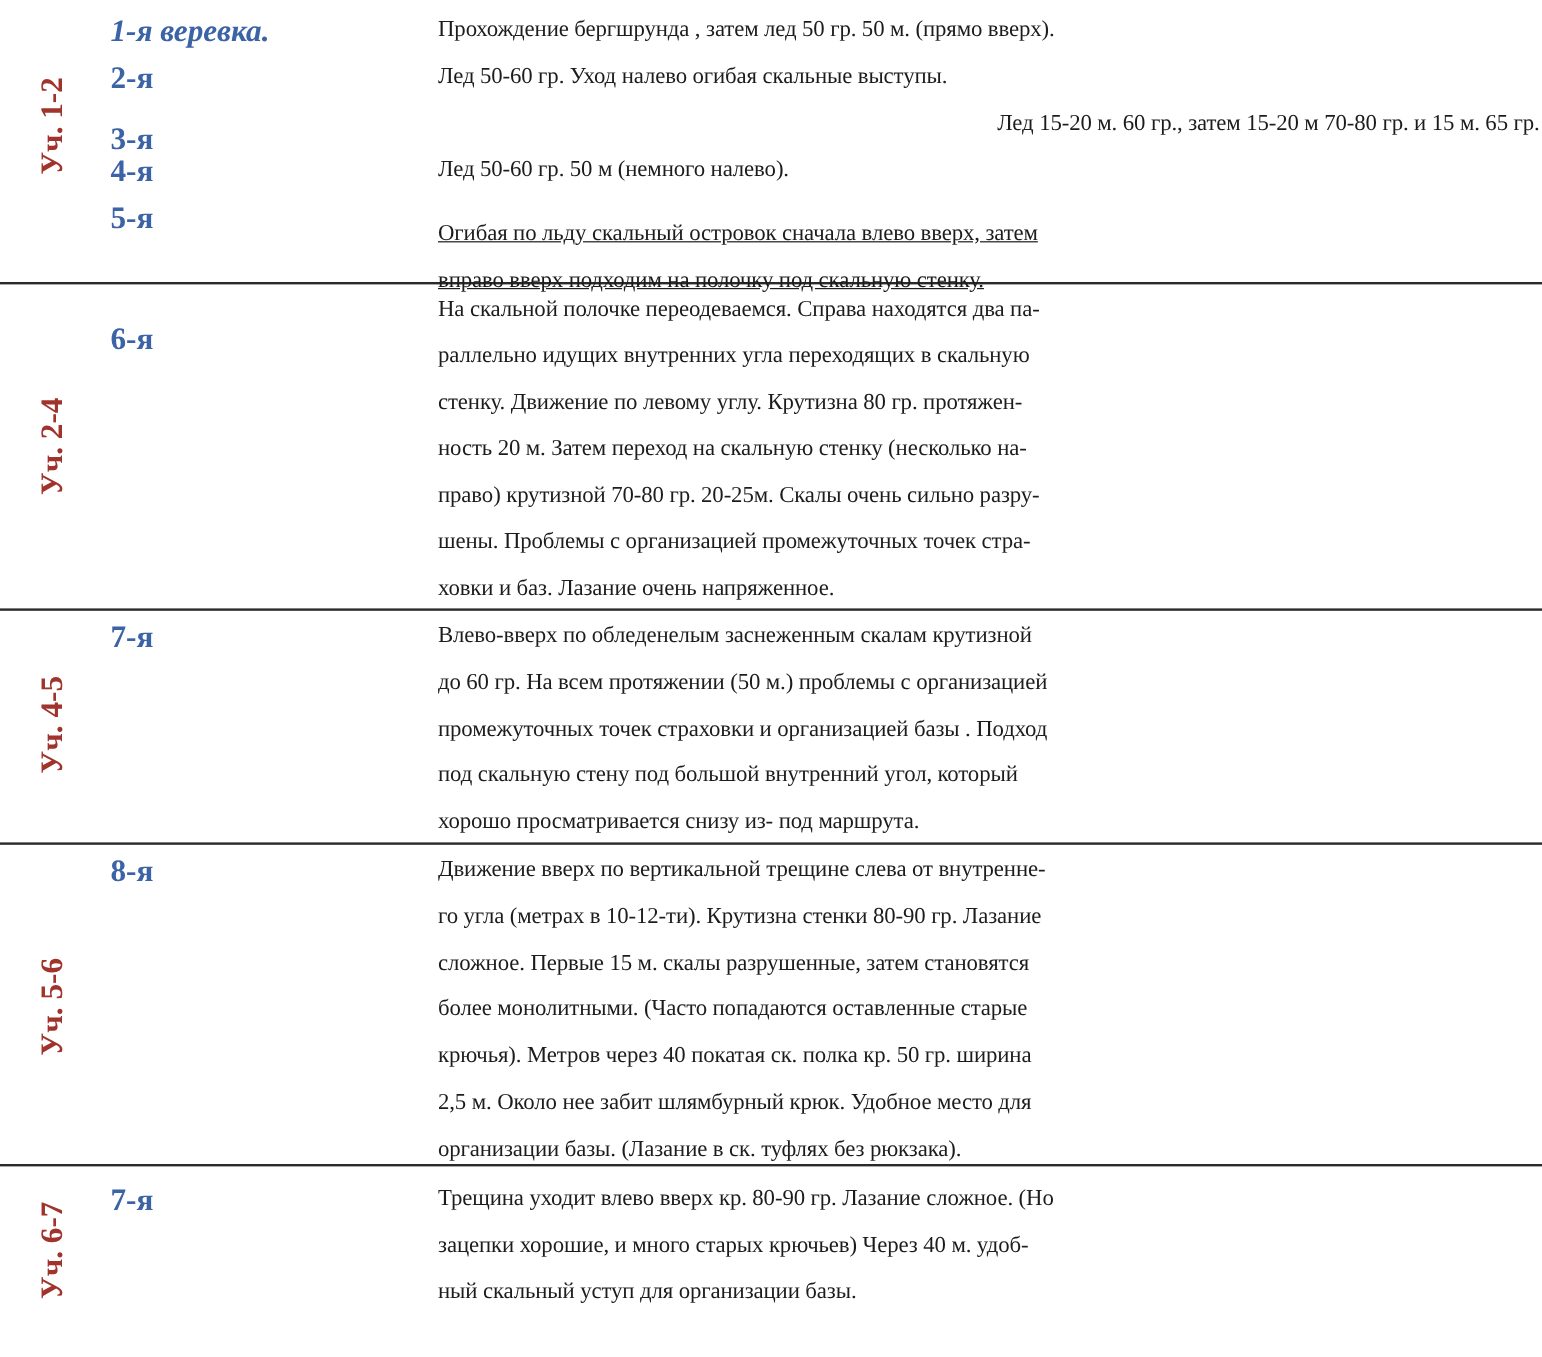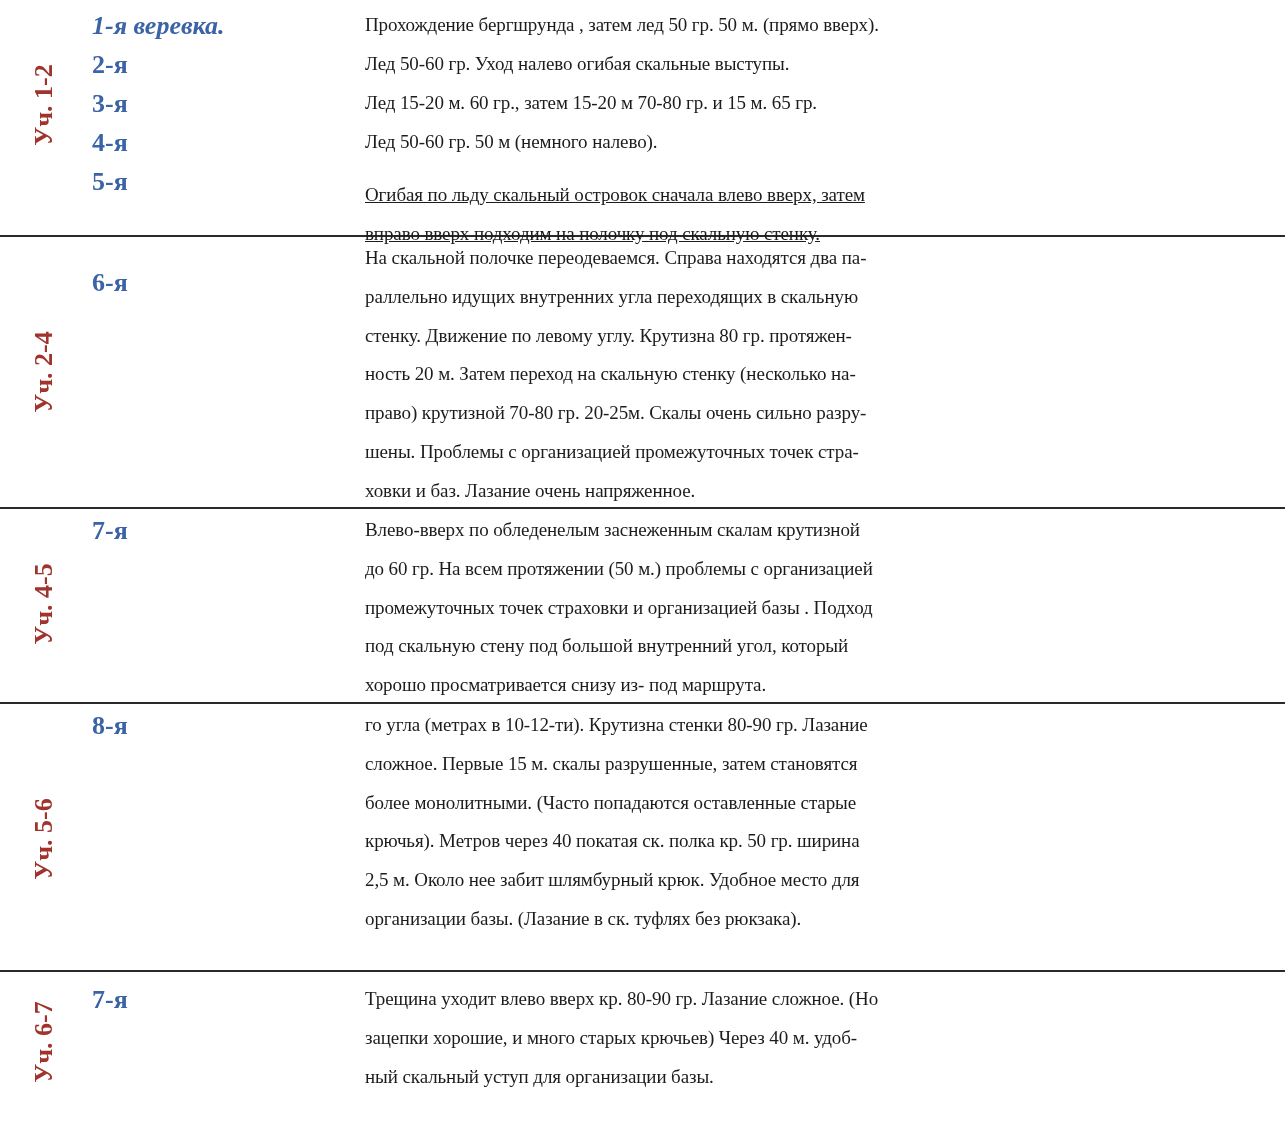--- a/index.html
+++ b/index.html
@@ -47,30 +47,30 @@
   </style>
 </head>
 <body>
 
 <div class="section" style="top:0; height:237px;">
   <div class="seg-label" style="top:30px; height:150px;">
     <span>Уч. 1-2</span>
   </div>
   <div class="pitch" style="top:6px;font-style:italic;">1-я веревка.</div>
   <div class="pitch" style="top:45px;">2-я</div>
-  <div class="pitch" style="top:84px;">3-я</div>
+  <div class="pitch" style="top:96px;">3-я</div>
   <div class="pitch" style="top:123px;">4-я</div>
   <div class="pitch" style="top:162px;">5-я</div>
   <div class="desc" style="top:6px;">
     <span class="line">Прохождение бергшрунда , затем лед 50 гр. 50 м. (прямо вверх).</span>
   </div>
   <div class="desc" style="top:45px;">
     <span class="line">Лед 50-60 гр. Уход налево огибая скальные выступы.</span>
   </div>
-  <div class="desc" style="top:84px;">
+  <div class="desc" style="top:84px;text-align:right;">
     <span class="line">Лед 15-20 м. 60 гр., затем 15-20 м  70-80 гр. и 15 м. 65 гр.</span>
   </div>
   <div class="desc" style="top:123px;">
     <span class="line">Лед 50-60 гр. 50 м (немного налево).</span>
   </div>
   <div class="desc" style="top:176px;text-decoration:underline;">
     <span class="line">Огибая по льду  скальный островок сначала влево вверх, затем</span>
     <span class="line">вправо вверх подходим  на полочку под скальную стенку.</span>
   </div>
 </div>
@@ -104,20 +104,21 @@
     <span class="line">хорошо просматривается снизу из- под маршрута.</span>
   </div>
 </div>
 
 <div class="section" style="top:704px; height:268px;">
   <div class="seg-label" style="top:60px; height:150px;">
     <span>Уч. 5-6</span>
   </div>
   <div class="pitch" style="top:2px;">8-я</div>
   <div class="desc" style="top:2px;">
+    <span class="line">Движение вверх по вертикальной трещине  слева от внутренне-</span>
     <span class="line">го угла (метрах в 10-12-ти). Крутизна стенки 80-90 гр. Лазание</span>
     <span class="line">сложное. Первые 15 м. скалы разрушенные, затем становятся</span>
     <span class="line">более монолитными. (Часто попадаются оставленные старые</span>
     <span class="line">крючья). Метров через 40 покатая ск. полка кр. 50 гр.  ширина</span>
     <span class="line">2,5 м. Около нее забит шлямбурный крюк. Удобное место для</span>
     <span class="line">организации базы. (Лазание в ск. туфлях без рюкзака).</span>
   </div>
 </div>
 
 <div class="section last" style="top:972px; height:159px;">

